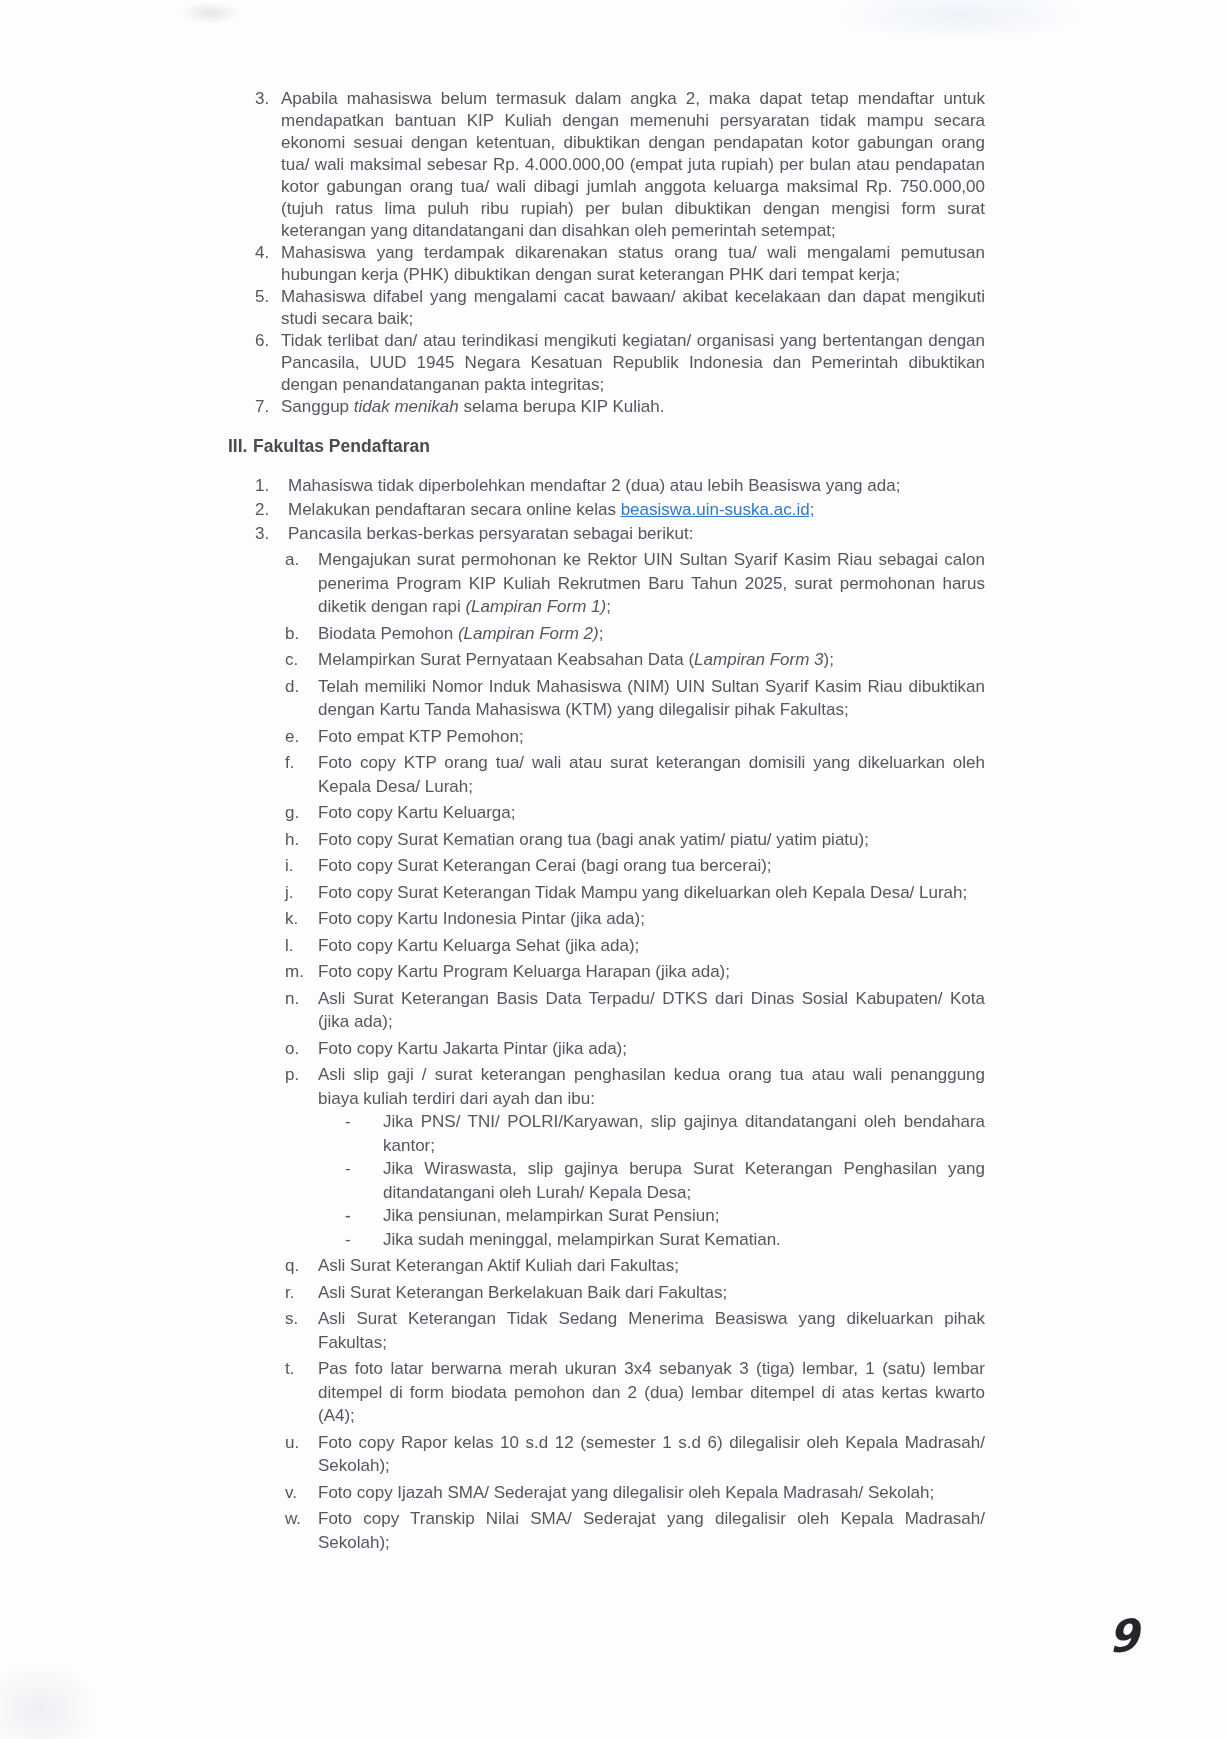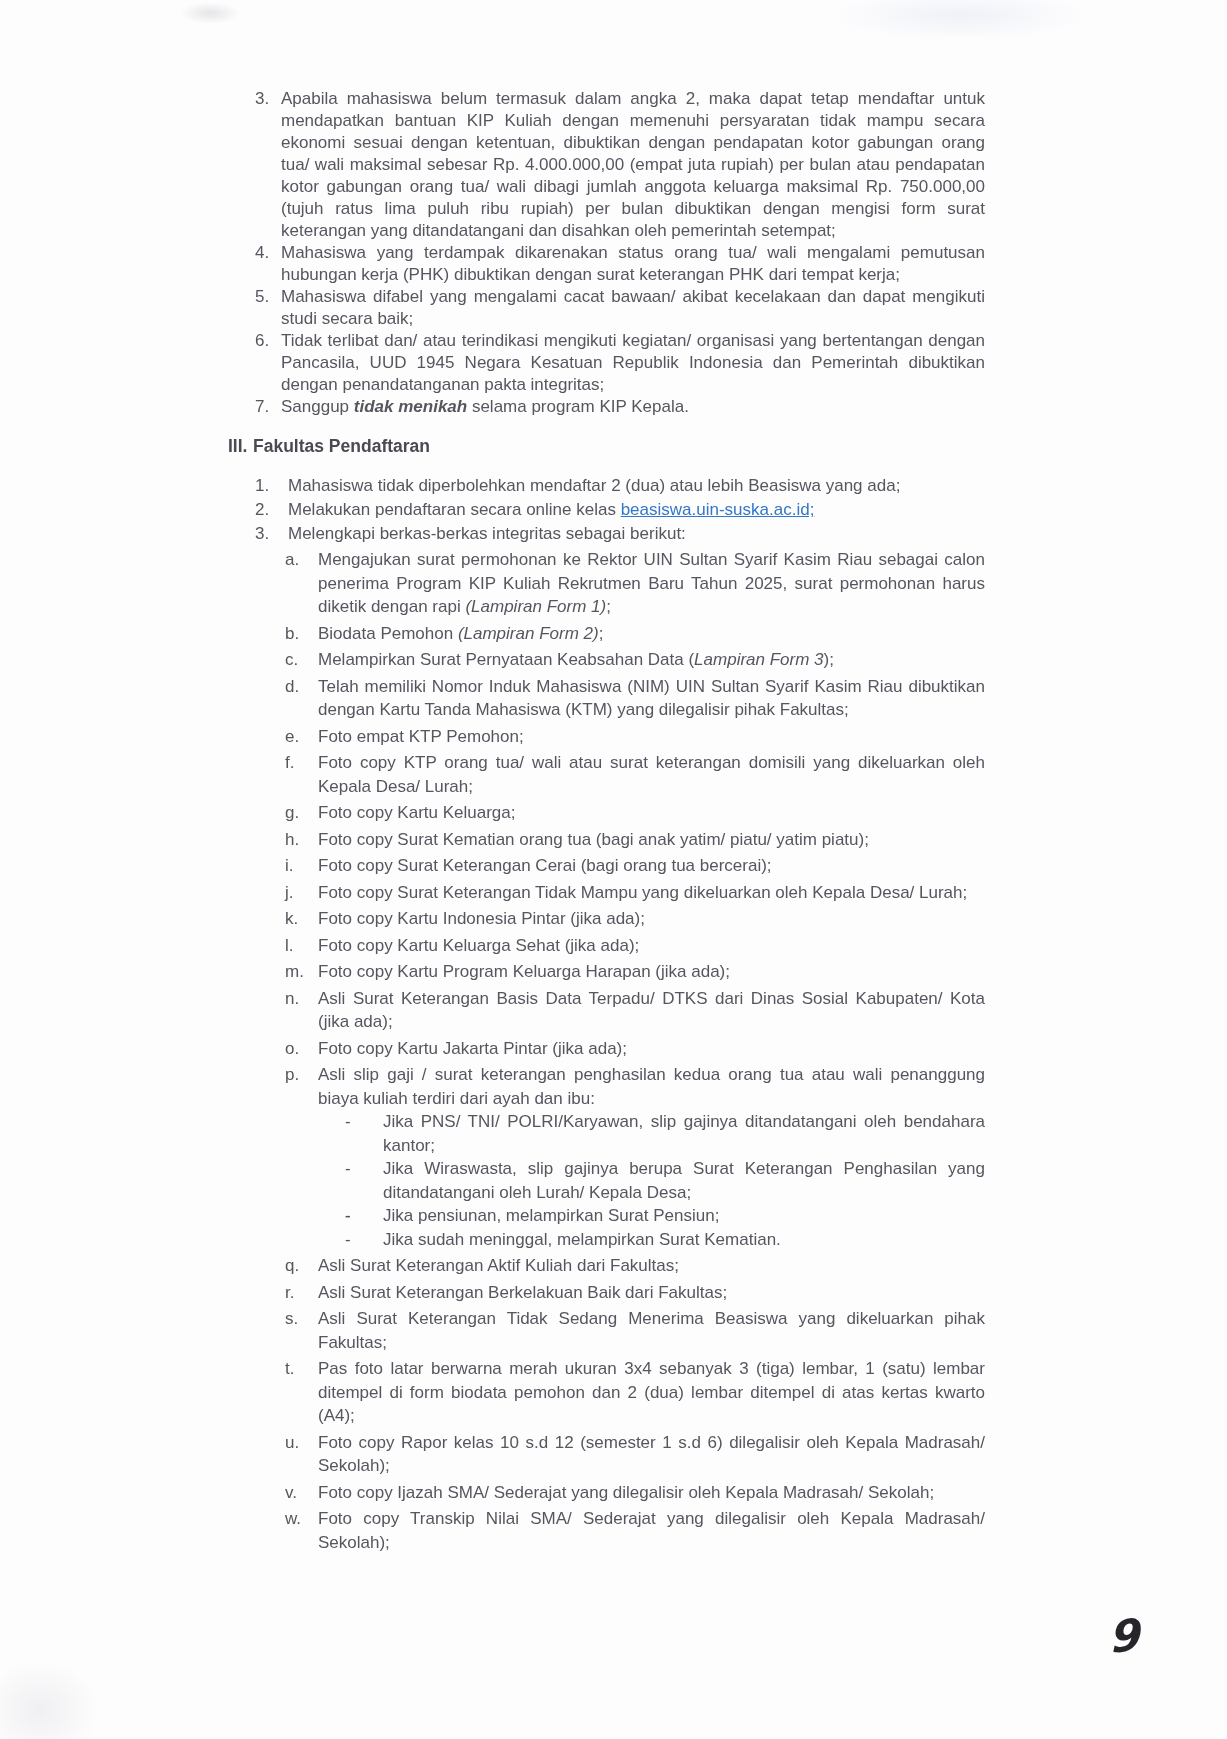--- a/index.html
+++ b/index.html
@@ -52,21 +52,21 @@
     margin: 2px 242px 0 285px;
     font-size: 17px; line-height: 23.5px;
   }
   .a-li { padding-left: 33px; margin-top: 3px; }
 
   .dash-list { margin-left: 27px; }
   .d-li { padding-left: 38px; }
 
   .link { color: #3377c8; text-decoration: underline; cursor: pointer; margin-top: 28px; }
   .it { font-style: italic; }
-  .bi { font-weight: bold; font-style: italic; }
+  .bi { font-weight: normal; font-style: italic; }
 
   .pagenum {
     position: absolute; left: 1112px; top: 1614px;
     font-family: "DejaVu Sans", sans-serif;
     font-size: 44px; font-weight: bold; font-style: italic;
     color: #25252b;
     transform: rotate(-5deg) skewX(-7deg);
     line-height: 1;
   }
 </style>
@@ -92,41 +92,41 @@
       <div class="li n-li">
         <span class="num">5.</span>
         <span>Mahasiswa difabel yang mengalami cacat bawaan/ akibat kecelakaan dan dapat mengikuti studi secara baik;</span>
       </div>
       <div class="li n-li">
         <span class="num">6.</span>
         <span>Tidak terlibat dan/ atau terindikasi mengikuti kegiatan/ organisasi yang bertentangan dengan Pancasila, UUD 1945 Negara Kesatuan Republik Indonesia dan Pemerintah dibuktikan dengan penandatanganan pakta integritas;</span>
       </div>
       <div class="li n-li">
         <span class="num">7.</span>
-        <span>Sanggup </span><span class="bi">tidak menikah</span><span> selama program KIP Kepala.</span>
+        <span>Sanggup </span><span class="bi">tidak menikah</span><span> selama berupa KIP Kuliah.</span>
       </div>
     </div>
 
     <div class="heading">
       <span class="num">III.</span>
       <span>Fakultas Pendaftaran</span>
     </div>
 
     <div class="mech">
       <div class="li m-li">
         <span class="num">1.</span>
         <span>Mahasiswa tidak diperbolehkan mendaftar 2 (dua) atau lebih Beasiswa yang ada;</span>
       </div>
       <div class="li m-li">
         <span class="num">2.</span>
         <span>Melakukan pendaftaran secara online kelas </span><a class="link">beasiswa.uin-suska.ac.id;</a>
       </div>
       <div class="li m-li">
         <span class="num">3.</span>
-        <span>Melengkapi berkas-berkas integritas sebagai berikut:</span>
+        <span>Pancasila berkas-berkas persyaratan sebagai berikut:</span>
       </div>
     </div>
 
     <div class="letters">
       <div class="li a-li">
         <span class="num">a.</span>
         <span>Mengajukan surat permohonan ke Rektor UIN Sultan Syarif Kasim Riau sebagai calon penerima Program KIP Kuliah Rekrutmen Baru Tahun 2025, surat permohonan harus diketik dengan rapi </span><span class="it">(Lampiran Form 1)</span><span>;</span>
       </div>
       <div class="li a-li">
         <span class="num">b.</span>

